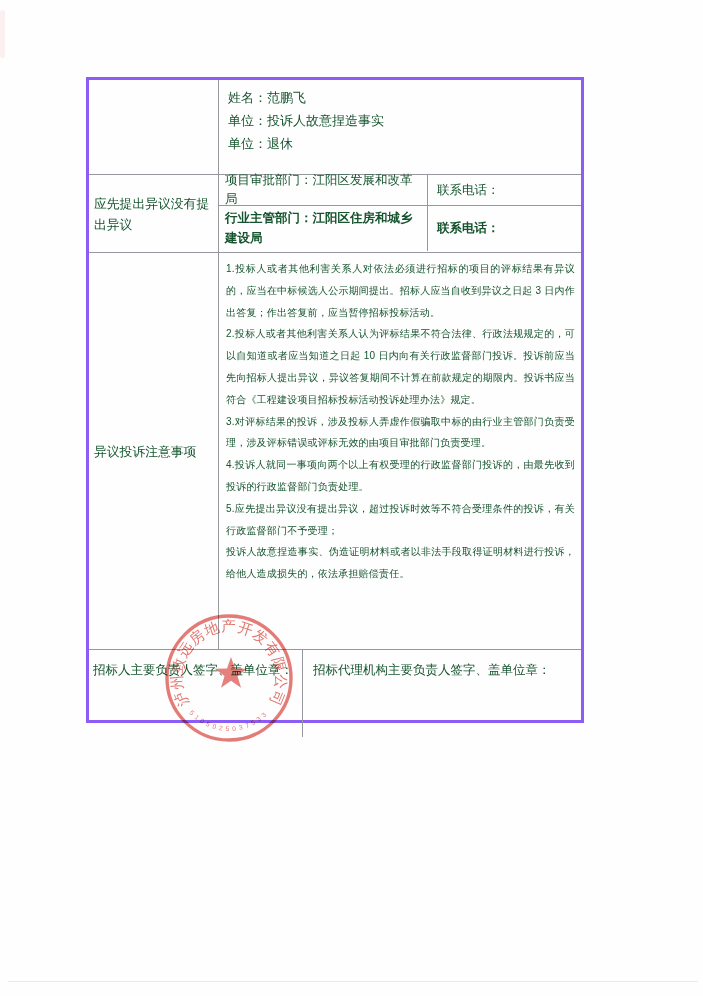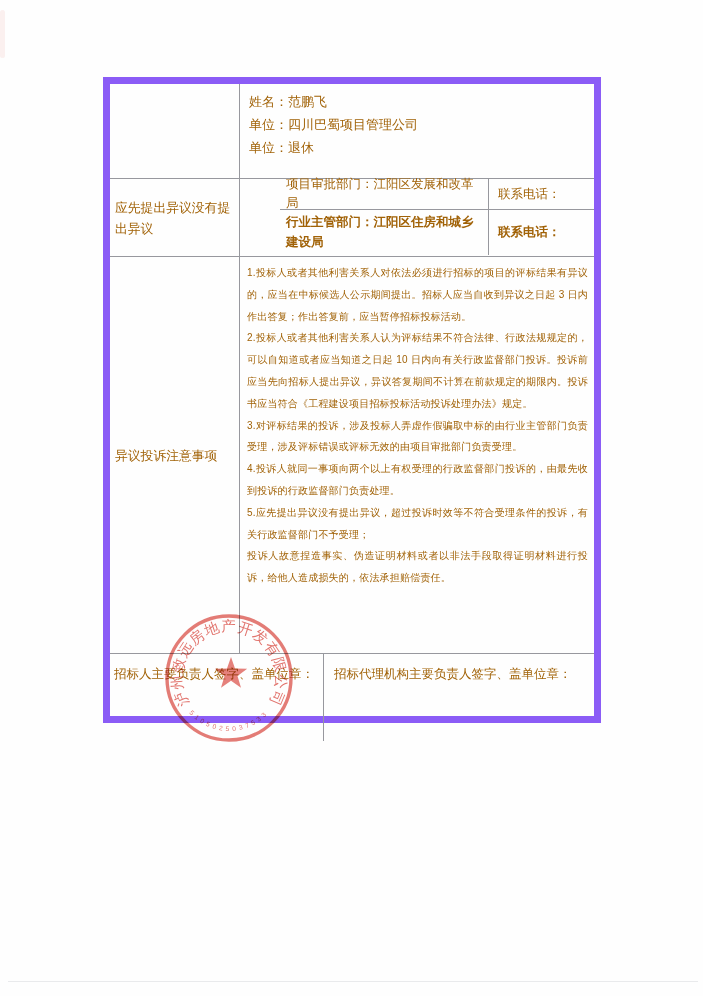--- a/index.html
+++ b/index.html
@@ -13,24 +13,24 @@
   .page{position:absolute;inset:0;background:#fefefe;}
   .smudge{
     position:absolute;left:0px;top:10px;width:5px;height:48px;
     background:#f7e4e2;opacity:.55;border-radius:3px;
   }
   .scan-line{
     position:absolute;left:8px;top:981px;width:690px;height:1px;
     background:#e9eaec;
   }
   .doc-table{
-    position:absolute;left:103px;top:77px;width:498px;height:646px;
-    border:7px solid #8b5cf6;
+    position:absolute;left:86px;top:77px;width:498px;height:646px;
+    border:3px solid #8b5cf6;
     box-sizing:border-box;
-    color:#a16207;
+    color:#14532d;
     font-size:13px;
   }
   .row{display:flex;box-sizing:border-box;}
   .row + .row{border-top:1px solid #97989e;}
   .cell{box-sizing:border-box;}
   .label-cell{
     width:130px;flex:0 0 130px;
     border-right:1px solid #97989e;
     padding:4px 5px;
     display:flex;align-items:center;
@@ -38,21 +38,21 @@
   }
   
   .row-contacts{height:94px;}
   .row-contacts .content-cell{
     flex:1;padding:6px 8px 0 9px;line-height:23.2px;
   }
   .contact-line{white-space:nowrap;}
   
   .row-supervision{height:78px;}
   .subrows{flex:1;display:flex;flex-direction:column;}
-  .subrow{display:flex;flex:0 0 auto;box-sizing:border-box;margin-left:40px;}
+  .subrow{display:flex;flex:0 0 auto;box-sizing:border-box;}
   .subrow + .subrow{border-top:1px solid #97989e;font-weight:bold;}
   .subrow-1{height:30px;}
   .subrow-2{height:46px;}
   .dept-cell{
     width:209px;flex:0 0 209px;
     border-right:1px solid #97989e;
     padding:2px 3px 2px 6px;
     display:flex;align-items:center;
     font-size:12.5px;line-height:19.5px;
   }
@@ -89,21 +89,21 @@
 <div class="page">
 
   <div class="smudge"></div>
 
   <div class="doc-table">
 
     <div class="row row-contacts">
       <div class="cell label-cell"></div>
       <div class="cell content-cell">
         <div class="contact-line">姓名：范鹏飞</div>
-        <div class="contact-line">单位：四川巴蜀项目管理公司</div>
+        <div class="contact-line">单位：投诉人故意捏造事实</div>
         <div class="contact-line">单位：退休</div>
       </div>
     </div>
 
     <div class="row row-supervision">
       <div class="cell label-cell">应先提出异议没有提出异议</div>
       <div class="subrows">
         <div class="subrow subrow-1">
           <div class="cell dept-cell">项目审批部门：江阳区发展和改革局</div>
           <div class="cell phone-cell">联系电话：</div>

